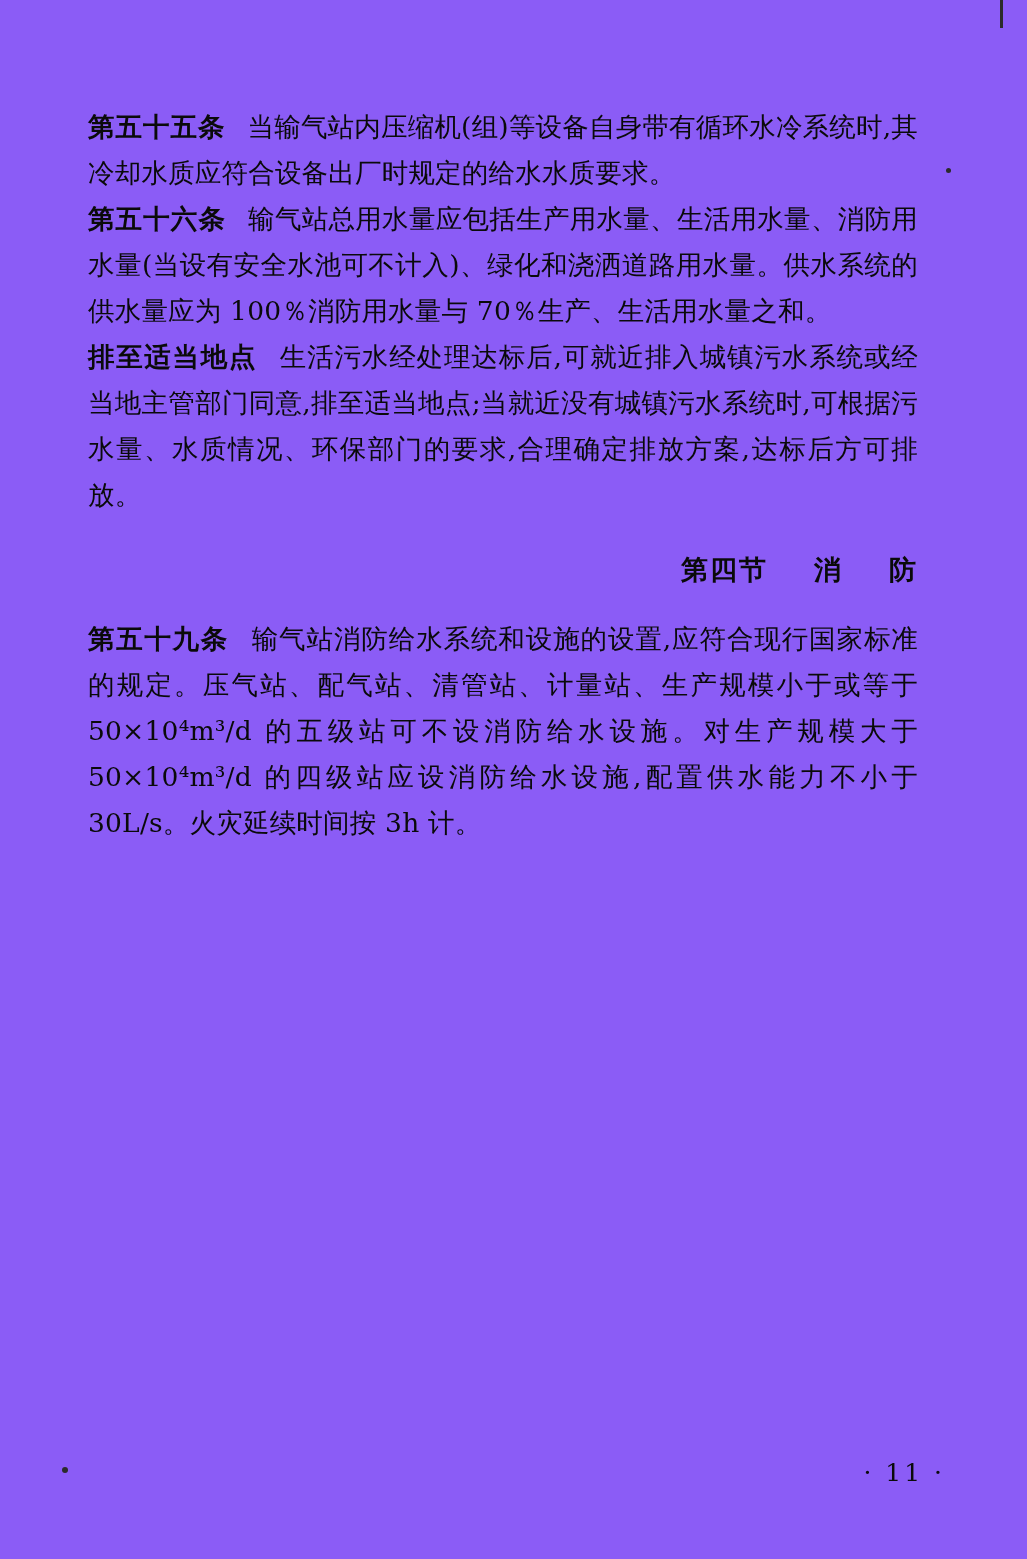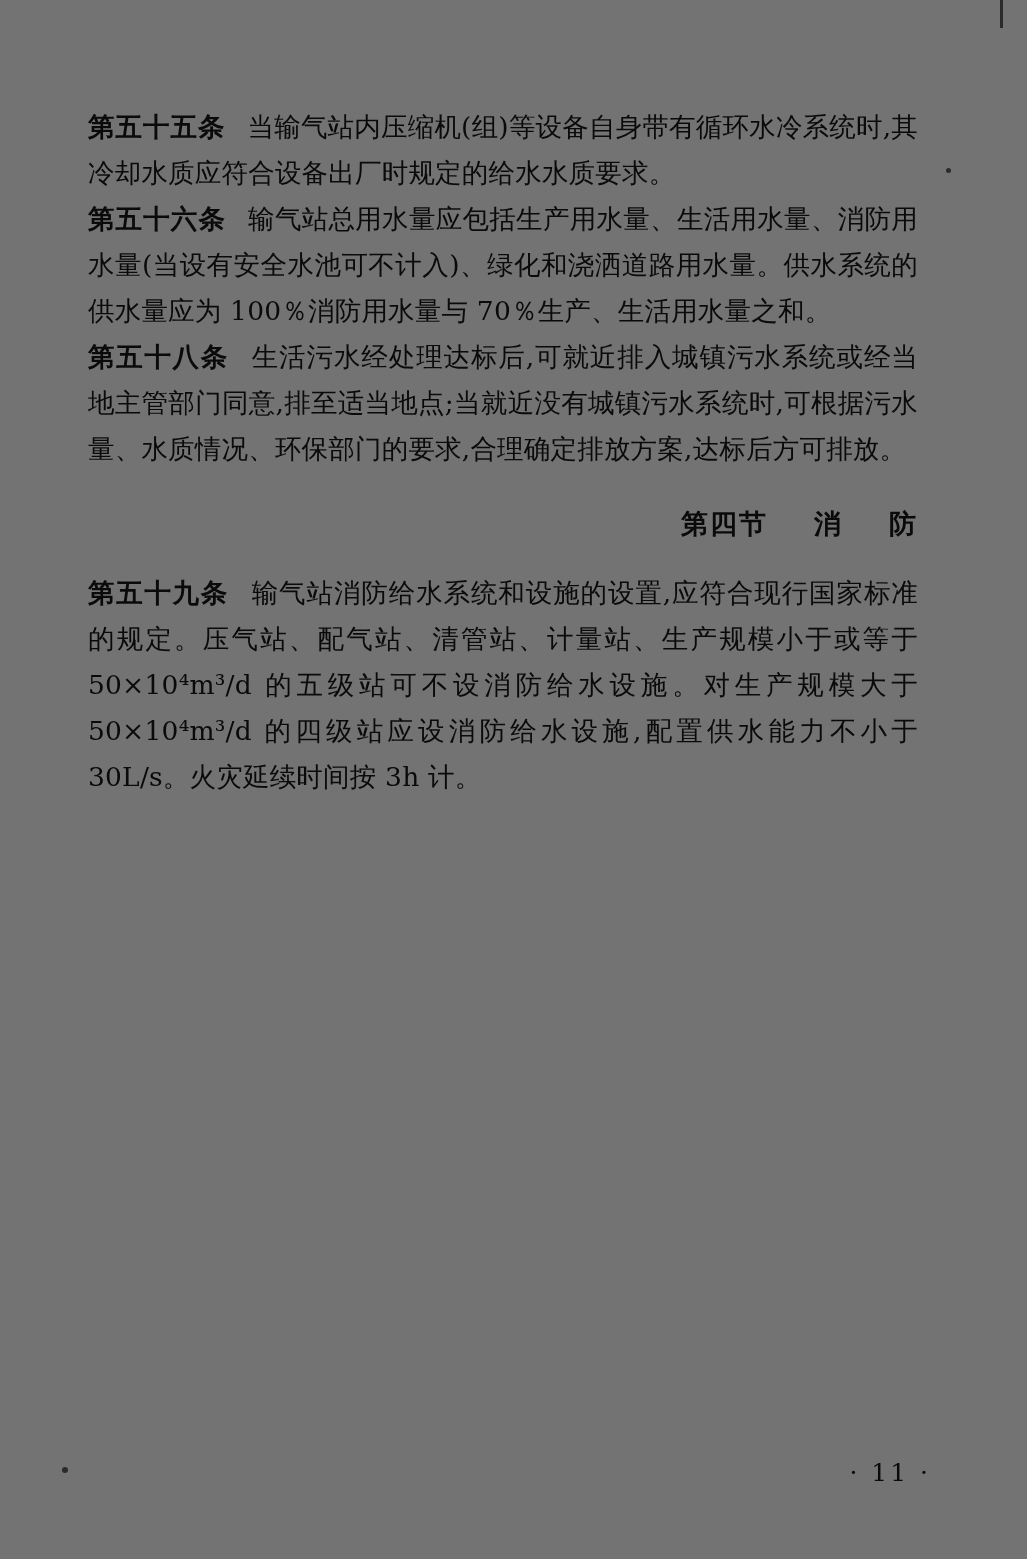--- a/index.html
+++ b/index.html
@@ -4,21 +4,21 @@
 <style>
   html, body {
     margin: 0;
     padding: 0;
     background: #ffffff;
   }
   .page {
     position: relative;
     width: 1027px;
     height: 1559px;
-    background: #737373;
+    background: #8b5cf6;
     font-family: "DejaVu Serif", "Liberation Serif", serif;
     color: #0a0a0a;
     overflow: hidden;
   }
   
   .edge-mark {
     position: absolute;
     background: #2b2b2b;
   }
   .mark-top-right {
@@ -71,21 +71,21 @@
     font-family: "DejaVu Sans", "Liberation Sans", sans-serif;
     margin: 34px 0 28px 0;
     letter-spacing: 2px;
   }
   .section-heading .sp-wide {
     display: inline-block;
     width: 46px;
   }
   .footer {
     position: absolute;
-    right: 96px;
+    right: 82px;
     bottom: 72px;
     font-size: 25px;
     font-family: "DejaVu Serif", "Liberation Serif", serif;
     letter-spacing: 3px;
   }
 </style>
 </head>
 <body>
 
 <div class="page">
@@ -98,21 +98,21 @@
 
     <p class="para">
       <span class="lead">第五十五条</span><span class="gap"></span><span>当输气站内压缩机(组)等设备自身带有循环水冷系统时,其冷却水质应符合设备出厂时规定的给水水质要求。</span>
     </p>
 
     <p class="para">
       <span class="lead">第五十六条</span><span class="gap"></span><span>输气站总用水量应包括生产用水量、生活用水量、消防用水量(当设有安全水池可不计入)、绿化和浇洒道路用水量。供水系统的供水量应为 100％消防用水量与 70％生产、生活用水量之和。</span>
     </p>
 
     <p class="para">
-      <span class="lead">第五十八条</span><span class="gap"></span><span>生活污水经处理达标后,可就近排入城镇污水系统或经当地主管部门同意,排至适当地点;当就近没有城镇污水系统时,可根据污水量、水质情况、环保部门的要求,合理确定排放方案,达标后方可排放。</span>
+      <span class="lead">排至适当地点</span><span class="gap"></span><span>生活污水经处理达标后,可就近排入城镇污水系统或经当地主管部门同意,排至适当地点;当就近没有城镇污水系统时,可根据污水量、水质情况、环保部门的要求,合理确定排放方案,达标后方可排放。</span>
     </p>
 
     <div class="section-heading">
       <span>第四节</span><span class="sp-wide"></span><span>消</span><span class="sp-wide"></span><span>防</span>
     </div>
 
 
     <p class="para">
       <span class="lead">第五十九条</span><span class="gap"></span><span>输气站消防给水系统和设施的设置,应符合现行国家标准的规定。压气站、配气站、清管站、计量站、生产规模小于或等于 50×10⁴m³/d 的五级站可不设消防给水设施。对生产规模大于 50×10⁴m³/d 的四级站应设消防给水设施,配置供水能力不小于 30L/s。火灾延续时间按 3h 计。</span>
     </p>

